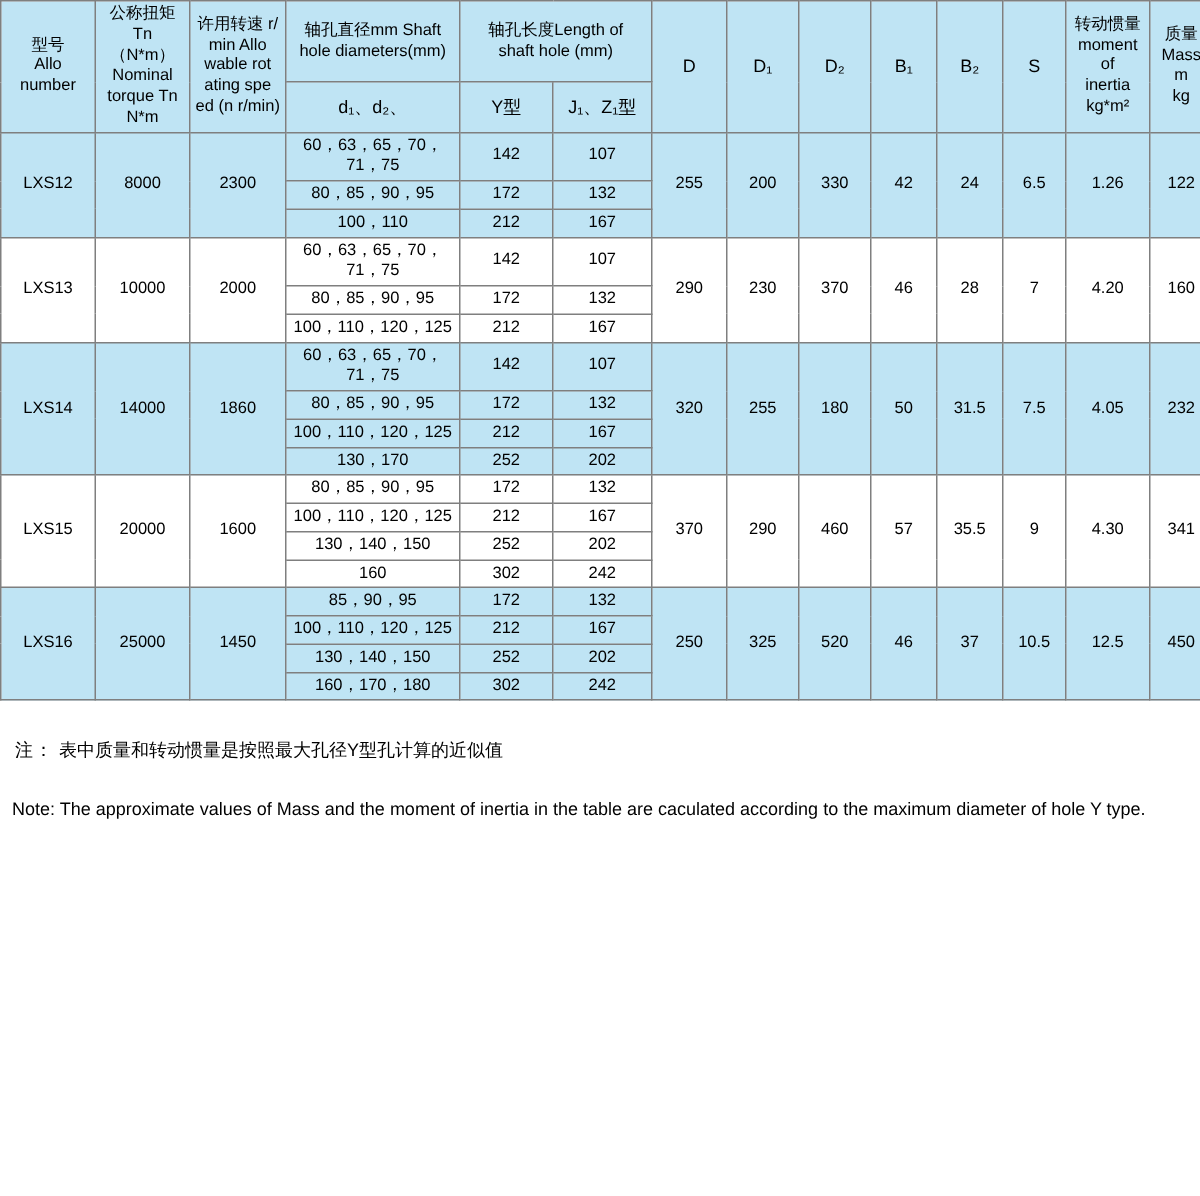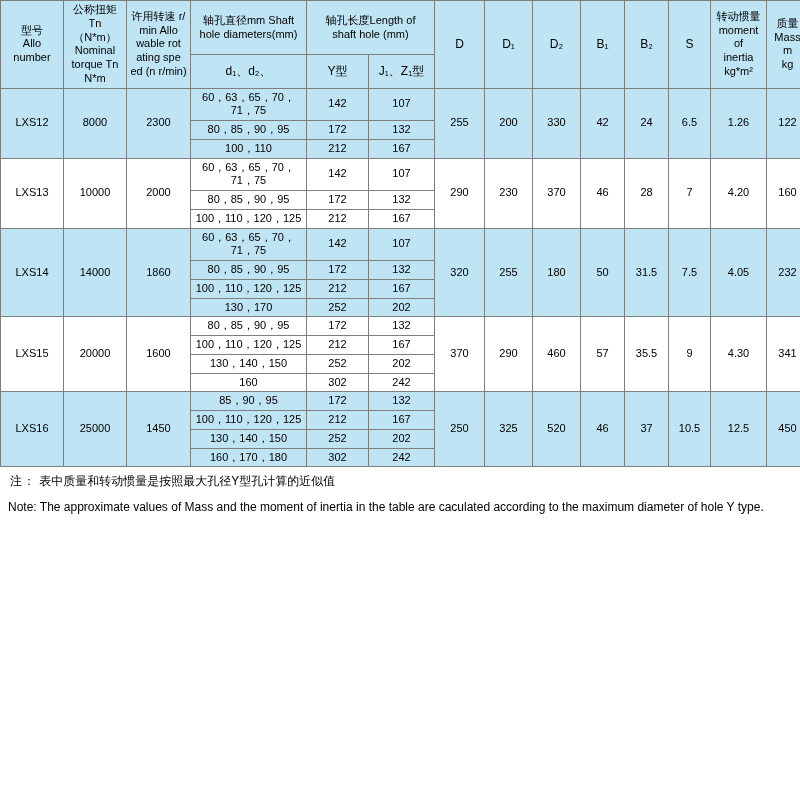--- a/index.html
+++ b/index.html
@@ -63,29 +63,29 @@
     margin-left: 48px;
   }
   td.len {
     font-size: 12px;
   }
   .notes {
     padding: 6px 4px 0 4px;
   }
   .note-cn {
     font-size: 12px;
-    margin: 0 0 0 6px;
+    margin: 19px 0 0 6px;
     color: #000;
   }
   .note-cn .lead {
     letter-spacing: 1px;
   }
   .note-en {
     font-size: 12px;
-    margin: 10px 0 0 4px;
+    margin: 23px 0 0 4px;
     color: #000;
   }
 </style>
 </head>
 <body>
 
 <div id="sheet">
 
   <table class="spec">
     <colgroup>

